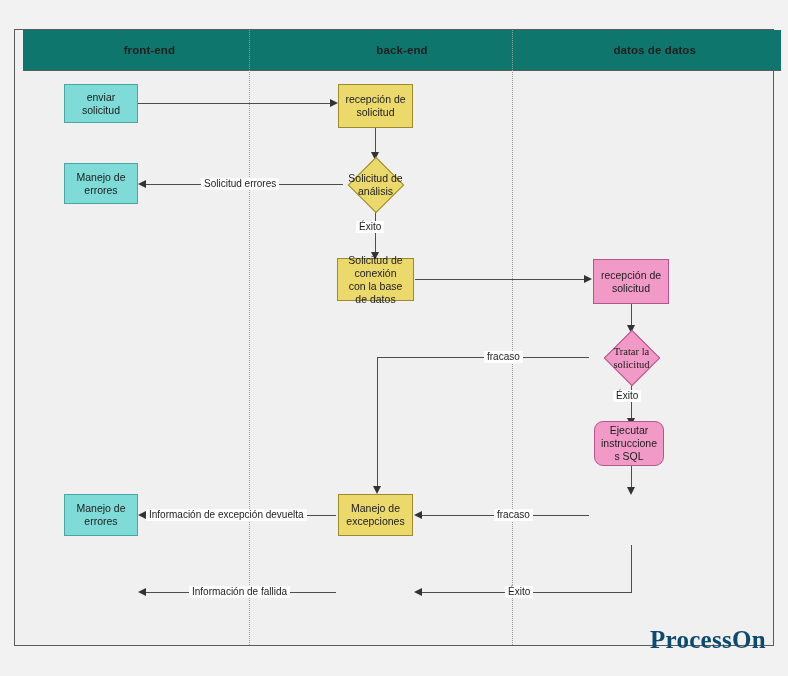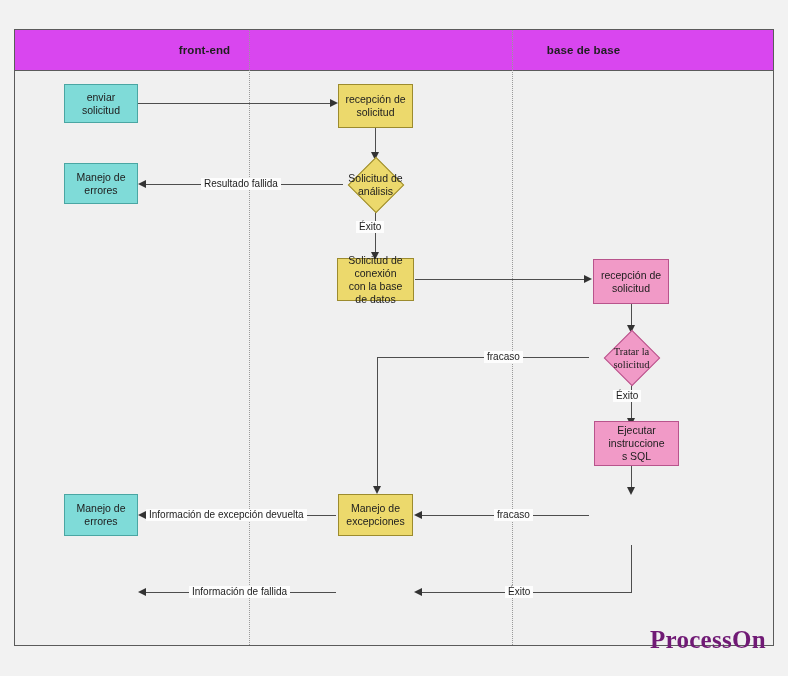--- a/index.html
+++ b/index.html
@@ -22,27 +22,27 @@
     left: 14px;
     top: 29px;
     width: 760px;
     height: 617px;
     box-sizing: border-box;
     border: 1.5px solid #5b5b5b;
     background: #f0f0f0;
   }
   #lane-header {
     position: absolute;
-    left: 0;
+    left: 8px;
     top: 0;
     width: 100%;
     height: 41px;
     box-sizing: border-box;
     border-bottom: 1.5px solid #5b5b5b;
-    background: #d946ef;
+    background: #0f766e;
     display: flex;
   }
   .lane-title {
     flex: 1 1 0;
     display: flex;
     align-items: center;
     justify-content: center;
     font-size: 11.5px;
     color: #1f1f1f;
     font-weight: bold;
@@ -141,54 +141,57 @@
   }
 
   
   #watermark {
     position: absolute;
     right: 22px;
     bottom: 22px;
     font-family: "Liberation Serif", serif;
     font-size: 25px;
     font-weight: bold;
-    color: #701a75;
+    color: #0c4a6e;
     letter-spacing: .3px;
     z-index: 6;
   }
 </style>
 </head>
 <body>
 
 <div id="canvas">
 
   <div id="lane-frame">
 
     <div id="lane-header">
       <div class="lane-title">
         <span>front-end</span>
       </div>
       <div class="lane-title">
-        <span>base de base</span>
+        <span>back-end</span>
+      </div>
+      <div class="lane-title">
+        <span>datos de datos</span>
       </div>
     </div>
 
     <div class="lane-divider" id="divider-1"></div>
     <div class="lane-divider" id="divider-2"></div>
   </div>
 
   <div class="line h" style="left:138px; top:103px; width:196px;"></div>
   <div class="arrow right" style="left:330px; top:98.5px;"></div>
 
   <div class="line v" style="left:375px; top:128px; height:28px;"></div>
   <div class="arrow down" style="left:370.5px; top:152px;"></div>
 
   <div class="line h" style="left:146px; top:184px; width:197px;"></div>
   <div class="arrow left" style="left:138px; top:179.5px;"></div>
-  <div class="edge-label" style="left:201px; top:178px;">Resultado fallida</div>
+  <div class="edge-label" style="left:201px; top:178px;">Solicitud errores</div>
 
   <div class="line v" style="left:375px; top:211px; height:44px;"></div>
   <div class="arrow down" style="left:370.5px; top:252px;"></div>
   <div class="edge-label" style="left:356px; top:221px;">Éxito</div>
 
   <div class="line h" style="left:415px; top:279px; width:173px;"></div>
   <div class="arrow right" style="left:584px; top:274.5px;"></div>
 
   <div class="line v" style="left:631px; top:304px; height:25px;"></div>
   <div class="arrow down" style="left:626.5px; top:325px;"></div>
@@ -254,21 +257,21 @@
     <span class="label">recepción de
 solicitud</span>
   </div>
 
   <div class="node diamond pink" style="left:589px; top:330px; width:85px; height:55px;font-family:Liberation Serif, serif;">
     <span class="dshape" style="width:38px; height:38px;"></span>
     <span class="label">Tratar la
 solicitud</span>
   </div>
 
-  <div class="node rect pink" style="left:594px; top:421px; width:85px; height:45px;">
+  <div class="node rect pink" style="left:594px; top:421px; width:70px; height:45px;border-radius:9px;">
     <span class="label">Ejecutar
 instruccione
 s SQL</span>
   </div>
 
 
   <div class="node rect yellow" style="left:338px; top:494px; width:75px; height:42px;">
     <span class="label">Manejo de
 excepciones</span>
   </div>

